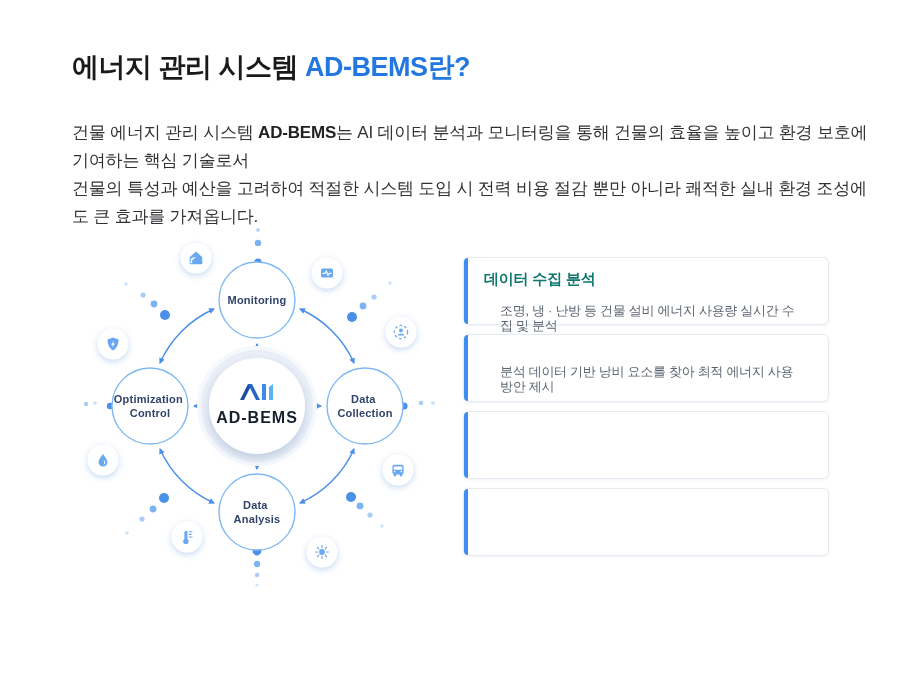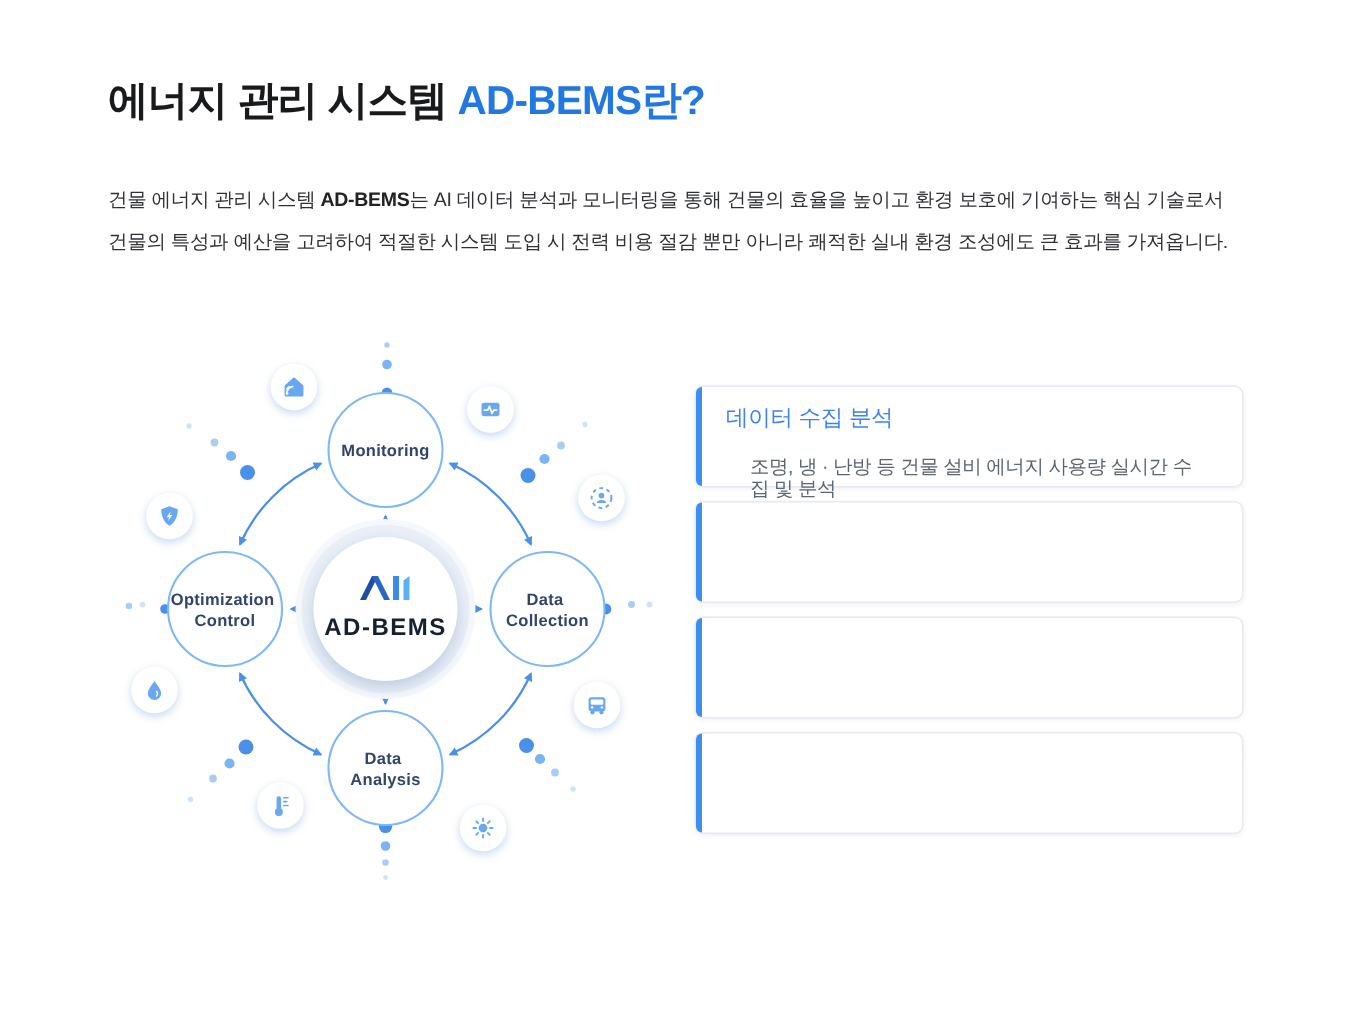--- a/index.html
+++ b/index.html
@@ -3,38 +3,38 @@
 <meta charset="utf-8">
 <style>
   html,body{margin:0;padding:0;background:#fff;}
   .page{position:relative;width:900px;height:675px;background:#ffffff;overflow:hidden;
         font-family:"Liberation Sans",sans-serif;}
   
   .page-title{position:absolute;left:72px;top:50px;margin:0;font-size:27px;line-height:34px;
         font-weight:800;color:#181a1c;letter-spacing:-0.5px;}
   .page-title .hl{color:#2277e0;}
   
-  .intro{position:absolute;left:72px;top:119px;width:796px;margin:0;font-size:13px;
+  .intro{position:absolute;left:72px;top:119px;width:796px;margin:0;font-size:17px;
         line-height:28px;color:#2f3134;letter-spacing:-0.2px;}
   .intro b{font-weight:700;color:#222;}
   
   .diagram{position:absolute;left:63px;top:222px;width:388px;height:370px;}
   .node-label{font-family:"Liberation Sans",sans-serif;font-size:11px;font-weight:700;
         fill:#32446a;text-anchor:middle;letter-spacing:0.2px;}
   .center-label{font-family:"Liberation Sans",sans-serif;font-size:16px;font-weight:800;
         fill:#16202f;text-anchor:middle;letter-spacing:1px;}
   
   .cards{position:absolute;left:463px;top:257px;width:366px;display:flex;
         flex-direction:column;gap:9px;}
   .card{position:relative;box-sizing:border-box;height:68px;background:#fff;
         border:1px solid #e7eaf0;border-radius:6px;padding:13px 16px 0 20px;
         box-shadow:0 1px 3px rgba(150,165,190,0.14);}
   .card .accent{position:absolute;left:0;top:0;bottom:0;width:4px;background:#3e8ef0;
         border-radius:6px 0 0 6px;}
-  .card h3{margin:0 0 7px 0;font-size:15px;line-height:16px;font-weight:400;color:#3b82f6;
+  .card h3{margin:0 0 7px 0;font-size:15px;line-height:16px;font-weight:700;color:#0f766e;
         letter-spacing:-0.2px;}
   .card p{margin:16px;font-size:13px;line-height:15px;color:#5d6570;letter-spacing:-0.3px;}
 </style>
 </head>
 <body>
 
 <div class="page">
 
   <h1 class="page-title"><span>에너지 관리 시스템 </span><span class="hl">AD-BEMS란?</span></h1>
 
@@ -221,20 +221,21 @@
   </svg>
 
   <div class="cards">
     <div class="card">
       <div class="accent"></div>
       <h3>데이터 수집 분석</h3>
       <p>조명, 냉 · 난방 등 건물 설비 에너지 사용량 실시간 수집 및 분석</p>
     </div>
     <div class="card">
       <div class="accent"></div>
+      <p>분석 데이터 기반 낭비 요소를 찾아 최적 에너지 사용 방안 제시</p>
     </div>
     <div class="card">
       <div class="accent"></div>
     </div>
     <div class="card">
       <div class="accent"></div>
     </div>
   </div>
 
 </div>

